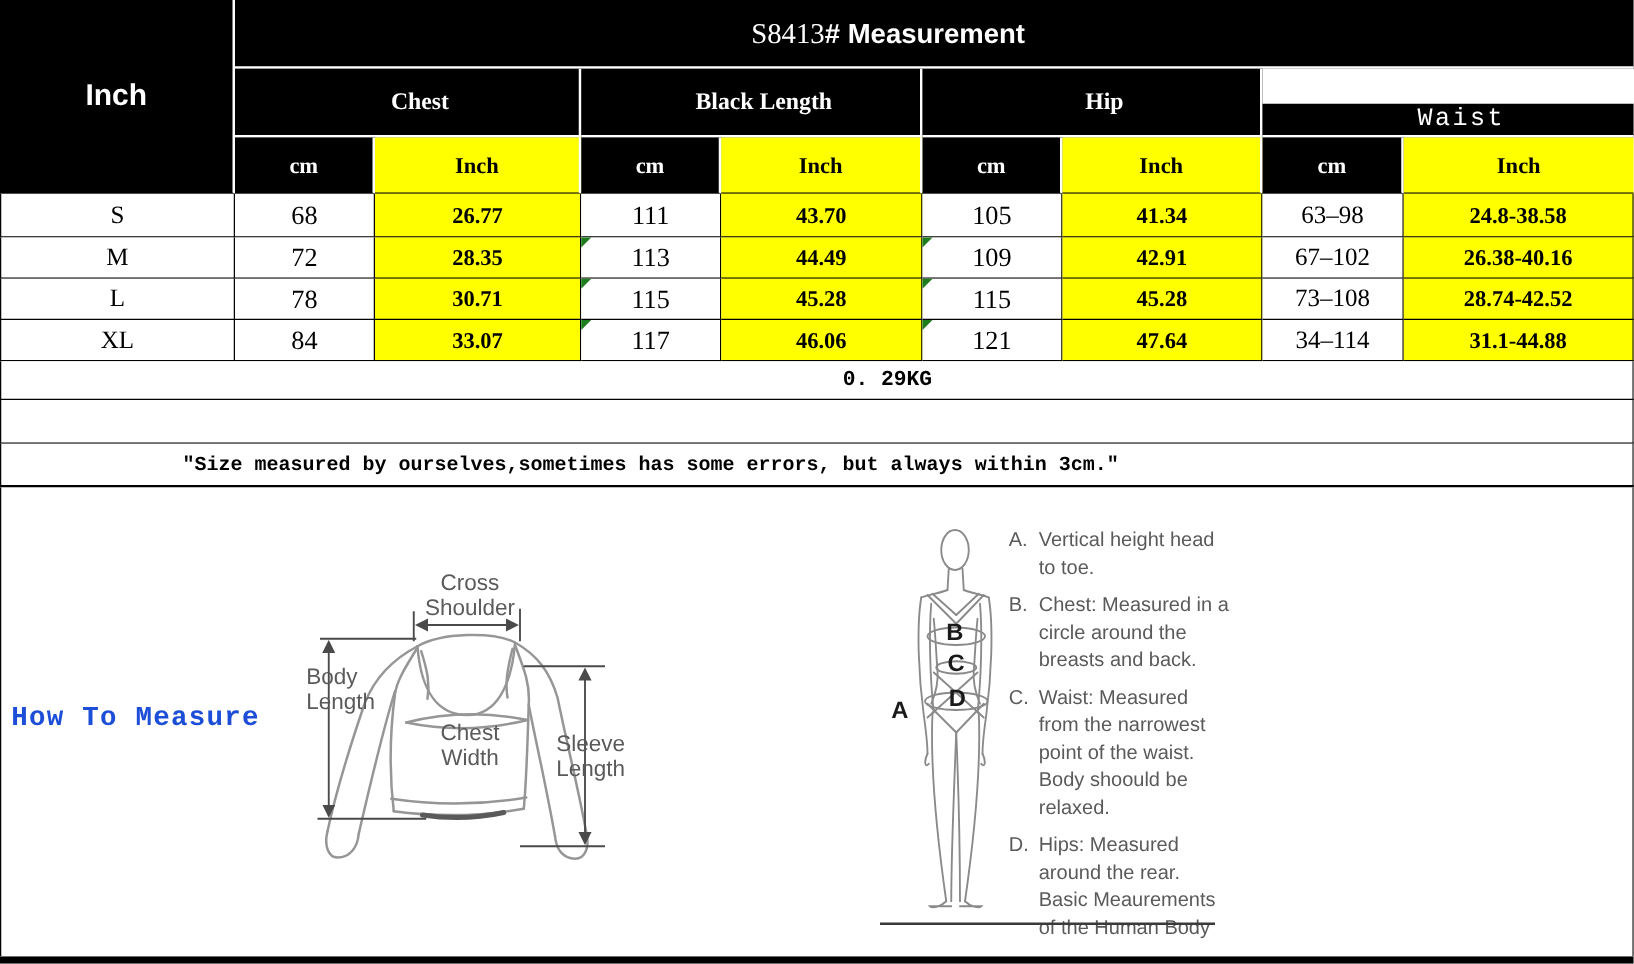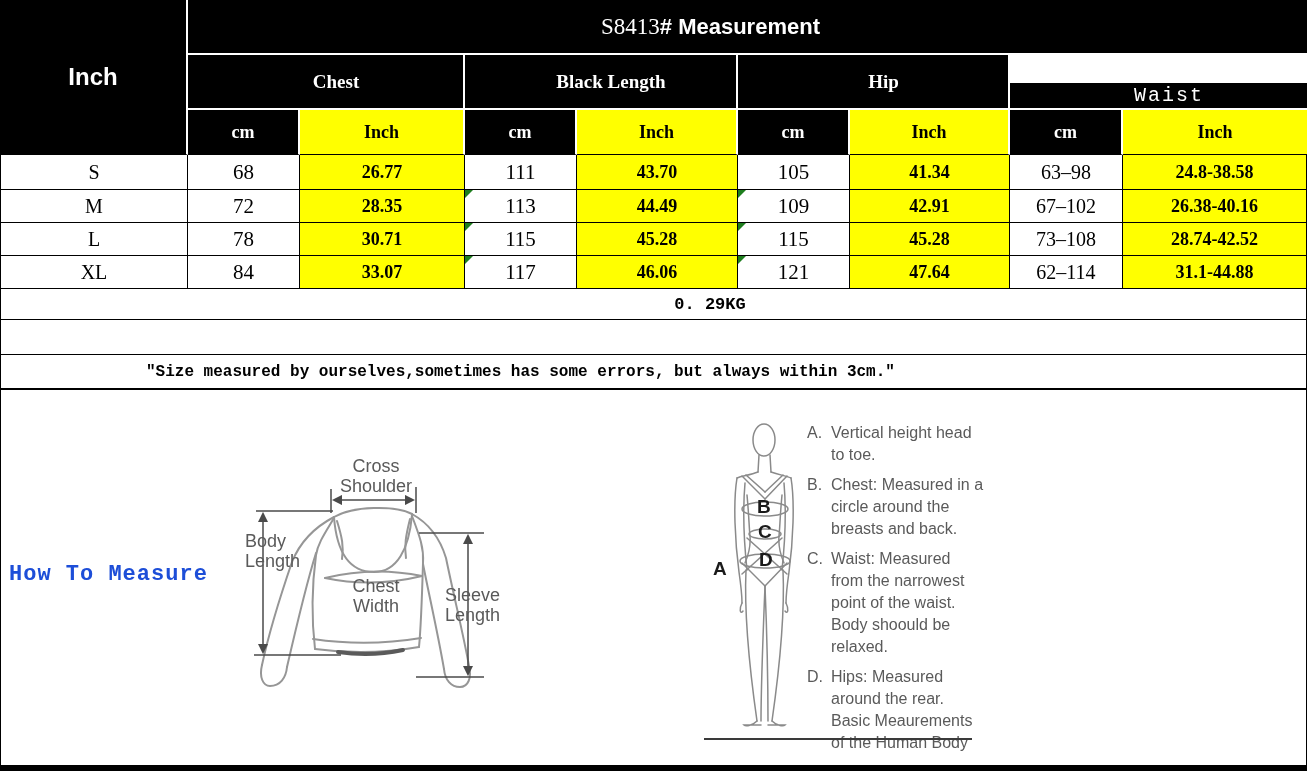--- a/index.html
+++ b/index.html
@@ -149,21 +149,21 @@
     <div class="dcell cmv">
         <span class="tri"></span>
         <span>117</span>
       </div>
     <div class="dcell inv">46.06</div>
     <div class="dcell cmv">
         <span class="tri"></span>
         <span>121</span>
       </div>
     <div class="dcell inv">47.64</div>
-    <div class="dcell range">62–114</div>
+    <div class="dcell range">34–114</div>
     <div class="dcell inv">31.1-44.88</div>
 
     <div class="fullrow row-kg">0. 29KG</div>
     <div class="fullrow"></div>
     <div class="fullrow row-note">″Size measured by ourselves,sometimes has some errors, but always within 3cm.″</div>
   </div>
 
   <div class="measure">
 
     <div class="howto">How To Measure</div>

